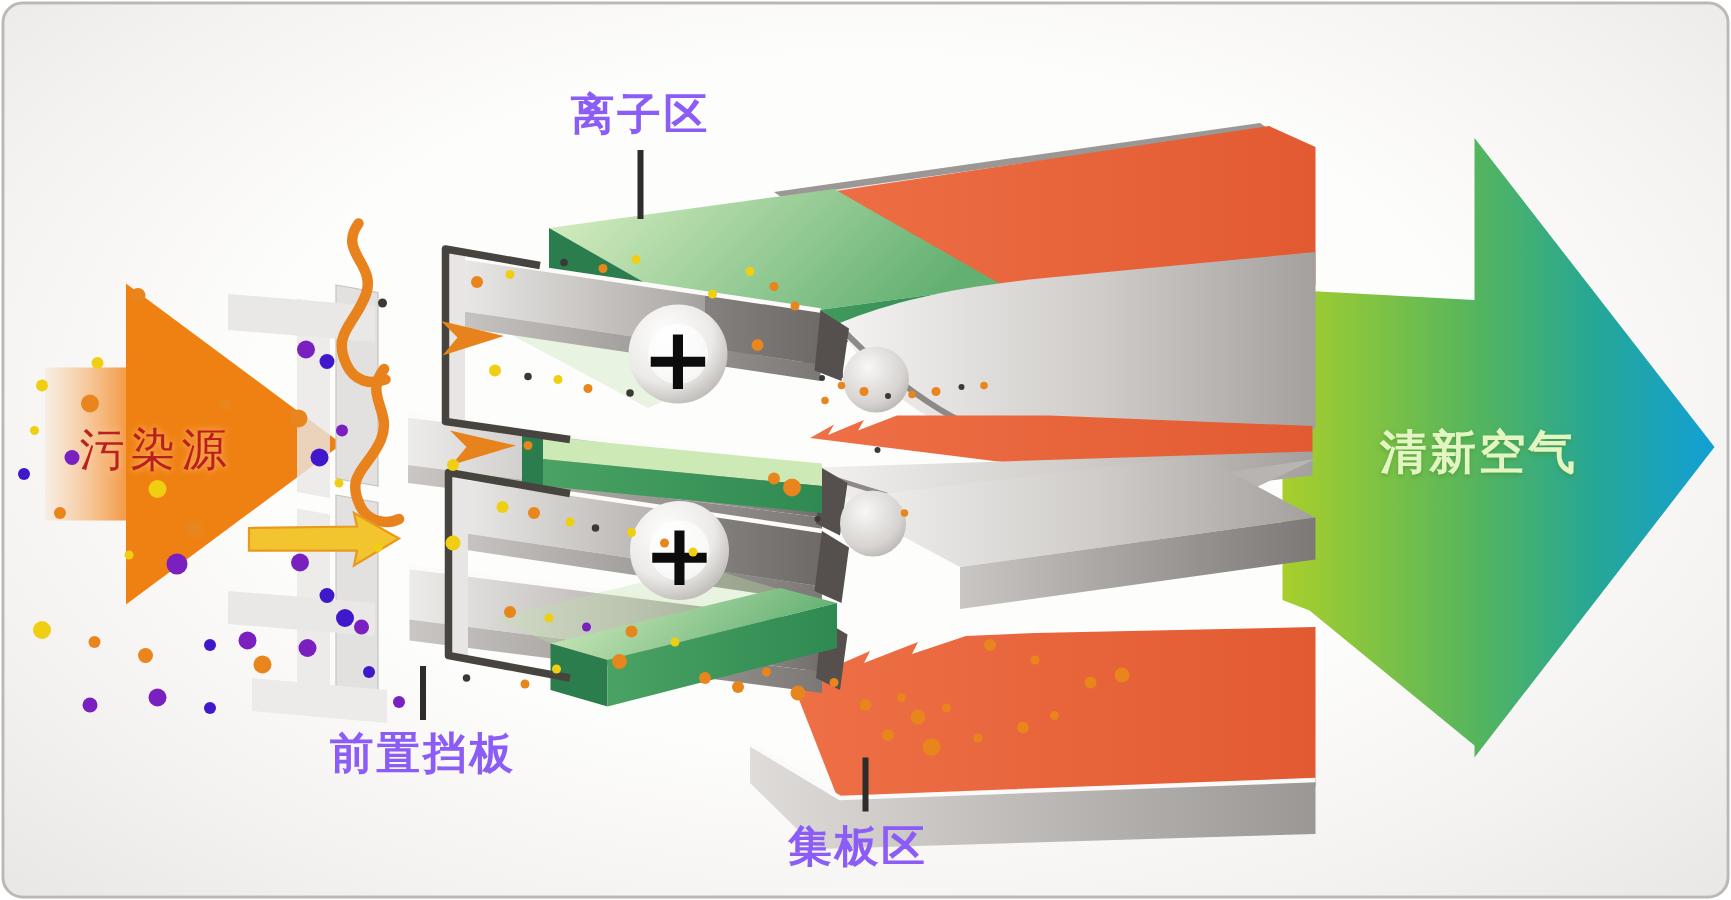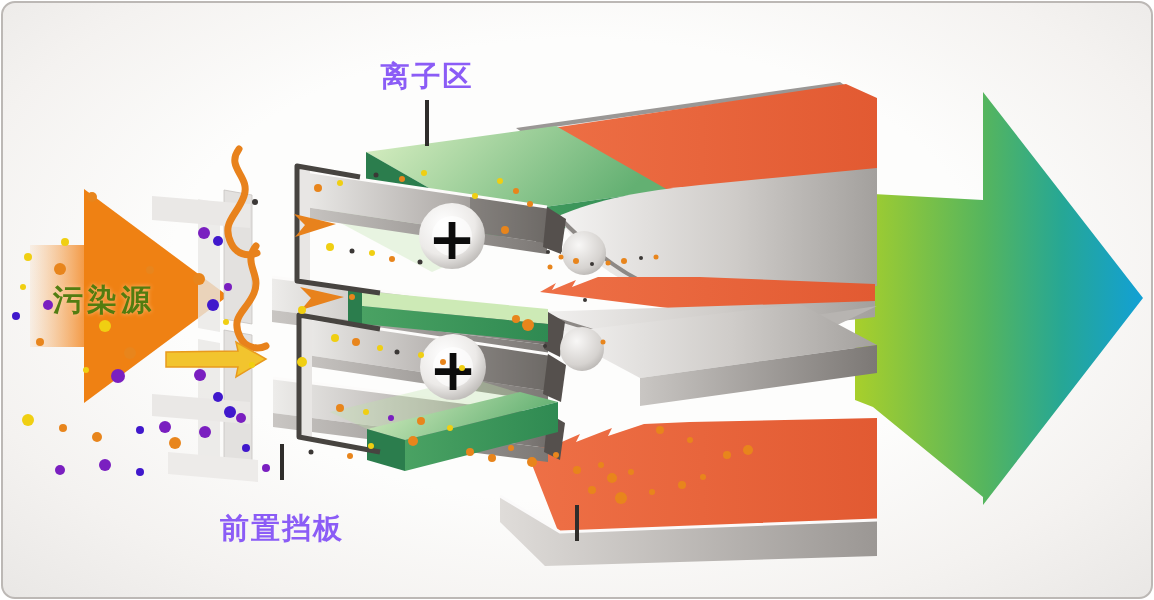--- a/index.html
+++ b/index.html
@@ -3,21 +3,21 @@
 <meta charset="utf-8">
 <style>
   html,body{margin:0;padding:0;background:#ffffff;}
   .stage{position:relative;width:1154px;height:600px;overflow:hidden;
          font-family:"DejaVu Sans","Liberation Sans",sans-serif;}
   .frame{position:absolute;inset:1px;border-radius:14px;border:2px solid #bcb8b5;
          background:radial-gradient(ellipse at 50% 45%, #fdfdfc 50%, #f4f2f0 78%, #e9e7e5 100%);}
   svg.art{position:absolute;left:0;top:0;}
   .label{position:absolute;transform:translateX(-50%);white-space:nowrap;
          color:#8b5cf6;font-size:29px;font-weight:600;letter-spacing:2px;}
-  .label.flow-src{color:#4d7c0f;font-size:30px;font-weight:700;letter-spacing:4px;
+  .label.flow-src{color:#b91c1c;font-size:30px;font-weight:400;letter-spacing:4px;
          text-shadow:0 0 4px rgba(255,210,160,.8);opacity:.97;}
   .label.flow-out{color:#e3f5c2;font-size:31px;font-weight:700;letter-spacing:2px;
          text-shadow:0 1px 3px rgba(70,140,40,.55);}
 </style>
 </head>
 <body>
 
 <div class="stage">
   <div class="frame"></div>
 
@@ -330,14 +330,16 @@
 
     <g stroke="#2f2d2b" stroke-width="4">
       <line x1="427" y1="100" x2="427" y2="146"></line>
       <line x1="282" y1="444" x2="282" y2="480"></line>
       <line x1="577" y1="505" x2="577" y2="541"></line>
     </g>
   </svg>
 
   <div class="label" style="left:427px;top:57px;">离子区</div>
   <div class="label flow-src" style="left:104px;top:280px;">污染源</div>
-  <div class="label" style="left:282px;top:509px;text-align:center;">前置挡板</div>
+  <div class="label flow-out" style="left:986px;top:281px;">清新空气</div>
+  <div class="label" style="left:282px;top:483px;text-align:center;">前置挡板</div>
+  <div class="label" style="left:572px;top:545px;">集板区</div>
 </div>
 
 </body></html>

